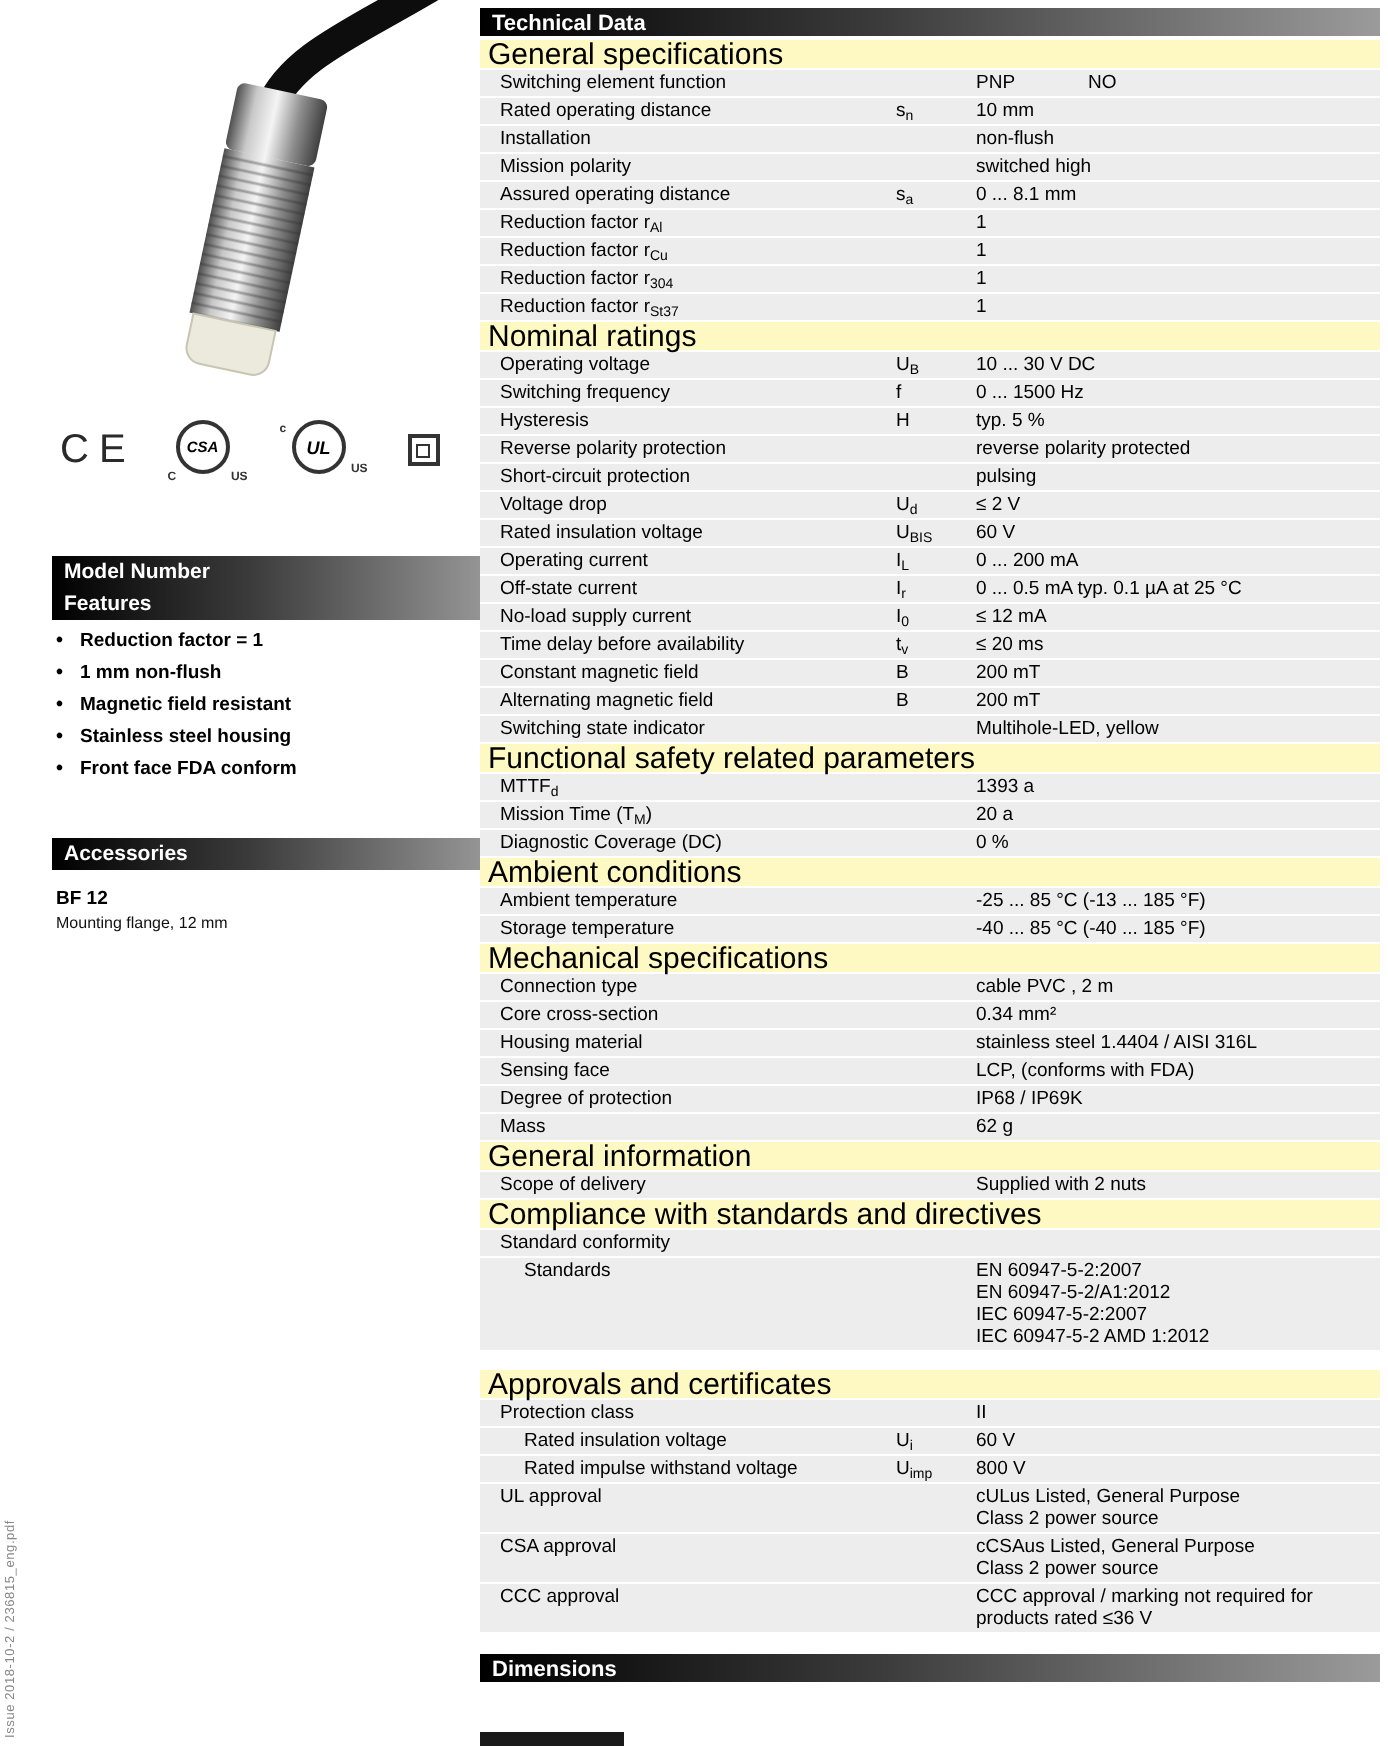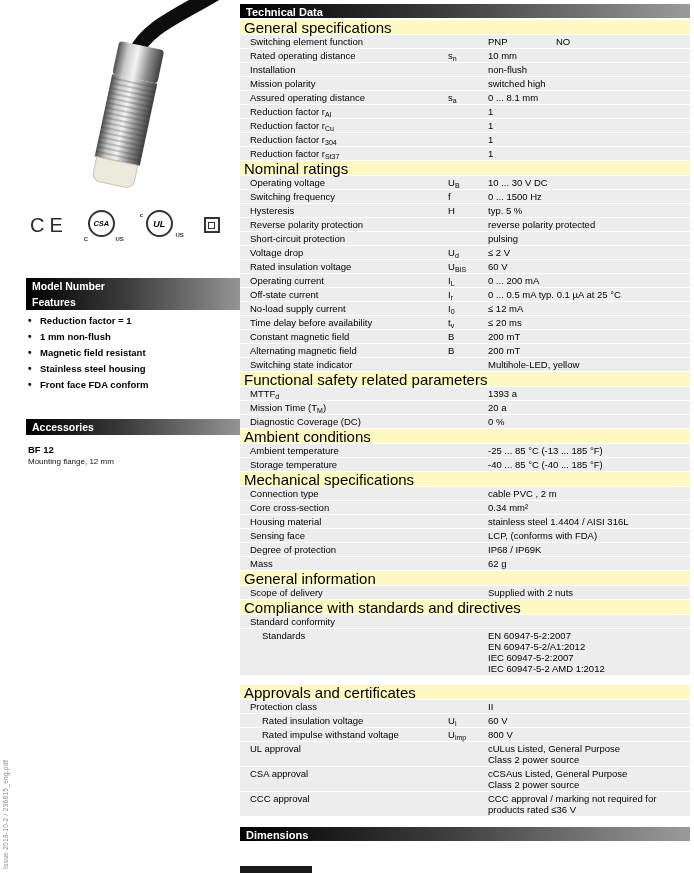--- a/index.html
+++ b/index.html
@@ -36,21 +36,21 @@
   .right-col{position:absolute;left:240px;top:4px;width:450px}
   .main-bar{height:14px;background:linear-gradient(90deg,#000 0%,#3c3c3c 45%,#9b9b9b 100%);
     color:#fff;font-size:11px;font-weight:bold;line-height:17px;padding-left:6px;margin-bottom:2px}
   .t-sec{background:#fef9c3;font-size:15px;font-weight:normal;padding:2px 4px 1px;border-bottom:1px solid #fff;line-height:11px}
   .t-sec.gap{margin-top:9px}
   .t-row{display:flex;background:#ededed;border-bottom:1px solid #fff;font-size:9.5px;line-height:11px;align-items:flex-start}
   .t-label{width:208px;padding:1px 2px 1px 10px}
   .t-label.ind2{padding-left:22px}
   .t-sym{width:40px;padding:1px 0}
   .t-val{flex:1;padding:1px 2px 1px 0}
-  .t-val .v1{display:inline-block;width:68px}
+  .t-val .v1{display:inline-block;width:56px}
   sub{font-size:7px;vertical-align:-2px;line-height:0}
 
   .dims-bar{margin-top:10px}
   .footer-stub{position:absolute;left:240px;top:866px;width:72px;height:7px;background:#1a1a1a}
 </style>
 </head>
 <body>
 
 <div class="side-note">Issue 2018-10-2 / 236815_eng.pdf</div>
 

